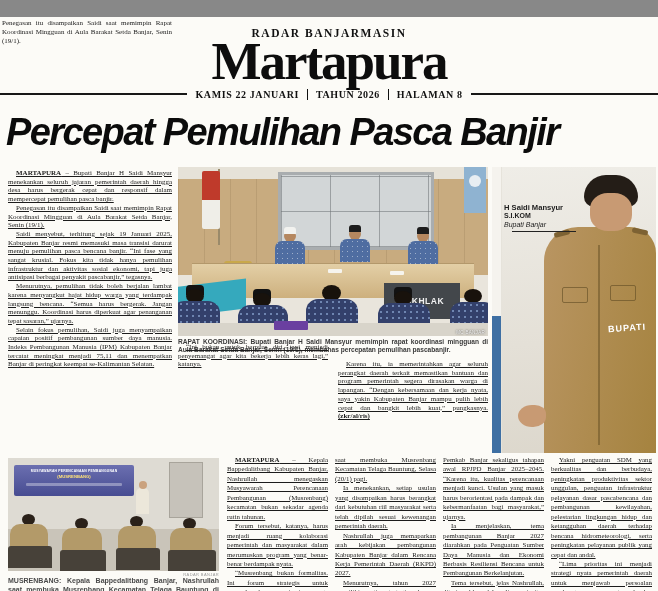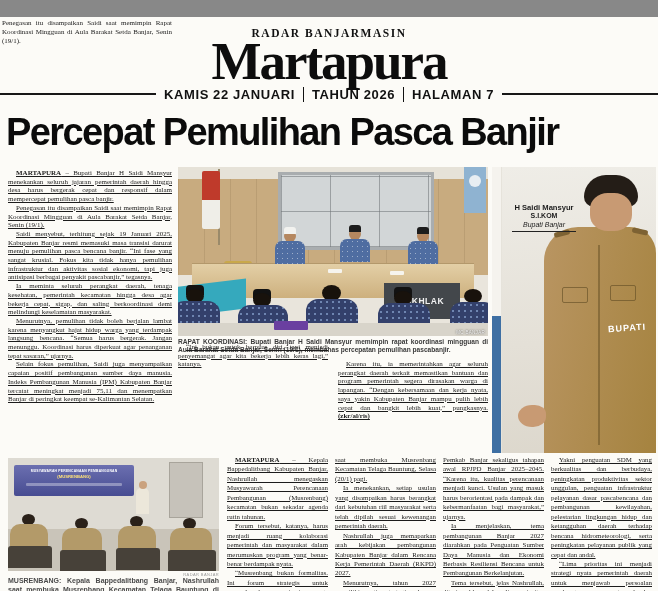--- a/index.html
+++ b/index.html
@@ -8,27 +8,27 @@
   .abs{position:absolute;}
 
   
   #top-fragment{left:2px;top:2px;width:170px;font-size:7px;line-height:8.8px;text-align:justify;color:#222;}
   #kicker{left:0;top:10px;width:100%;text-align:center;font-family:"Liberation Serif",serif;
           font-weight:bold;font-size:11.5px;letter-spacing:1.5px;font-variant:small-caps;color:#111;}
   #paper-title{left:0;top:16px;width:100%;text-align:center;font-family:"Liberation Serif",serif;
           font-weight:bold;font-size:53px;line-height:56px;letter-spacing:-2px;color:#0d0d0d;}
   #dateline{left:0;top:70px;width:658px;height:14px;display:flex;align-items:center;}
   #dateline .rule{flex:1;height:2px;background:#171717;}
-  #dateline .seg{font-family:Liberation Sans, sans-serif;font-weight:bold;font-size:13px;
+  #dateline .seg{font-family:Liberation Serif, serif;font-weight:bold;font-size:10px;
           letter-spacing:.6px;color:#111;padding:0 8px;white-space:nowrap;}
   #dateline .seg + .seg{border-left:1.4px solid #111;}
 
   
   #headline1{left:6px;top:92px;width:648px;font-family:"Liberation Sans",sans-serif;
-          font-weight:bold;font-size:38px;line-height:47px;letter-spacing:-1.6px;color:#0b0b0b;white-space:nowrap;}
+          font-weight:bold;font-size:38px;line-height:47px;letter-spacing:-1.6px;color:#0b0b0b;white-space:nowrap;font-style:italic;}
   #headline2{left:0;top:399px;width:100%;text-align:center;font-family:"Liberation Serif",serif;
           font-weight:bold;font-size:27px;line-height:34px;letter-spacing:-.4px;color:#1e2836;}
 
   
   .body1{font-size:7px;line-height:8.7px;text-align:justify;}
   .body2{font-size:6.9px;line-height:9.45px;text-align:justify;}
   .p{margin:0;text-indent:8px;text-decoration:underline;}
   .p b{font-weight:bold;}
   .cont-first .p:first-child{text-indent:0;}
   #s1-colL{left:8px;top:152px;width:164px;height:243px;}
@@ -88,21 +88,21 @@
   #pt-bg{left:10px;top:0;width:154px;height:286px;background:linear-gradient(175deg,#efede7 0%,#e4e0d7 60%,#dcd7cc 100%);}
   #pt-hair{left:92px;top:8px;width:54px;height:32px;background:#241d17;border-radius:26px 26px 12px 12px;}
   #pt-face{left:98px;top:26px;width:42px;height:38px;background:#c89a73;border-radius:42%;}
   #pt-torso{left:52px;top:60px;width:112px;height:226px;background:linear-gradient(100deg,#b99562,#a5833f);border-radius:34px 26px 0 0;}
   .pt-epaulette{position:absolute;width:16px;height:5px;background:#7d6233;border-radius:2px;}
   #pt-placket{left:106px;top:78px;width:2px;height:200px;background:rgba(90,70,30,.45);}
   .pt-pocket{position:absolute;width:24px;height:14px;border:1px solid rgba(95,75,35,.6);border-radius:2px;}
   #pt-badge{left:116px;top:156px;color:#fff;font-family:"Liberation Sans",sans-serif;font-weight:bold;
       font-size:9px;letter-spacing:1px;transform:rotate(-4deg);}
   #pt-hand{left:26px;top:238px;width:28px;height:22px;background:#c89a73;border-radius:50% 40% 45% 50%;}
-  #pt-label{left:12px;top:36px;width:80px;text-align:center;font-family:"Liberation Sans",sans-serif;color:#1d1d1d;}
+  #pt-label{left:12px;top:36px;width:80px;text-align:left;font-family:"Liberation Sans",sans-serif;color:#1d1d1d;}
   #pt-label .name{font-weight:bold;font-size:7.6px;line-height:9px;}
   #pt-label .degree{font-weight:bold;font-size:7px;line-height:8px;}
   #pt-label .role{font-style:italic;font-size:7px;line-height:9px;}
   #pt-label .underline{width:64px;height:0;border-bottom:1.6px solid #222;margin:2px auto 0;}
 
   
   #photo2{left:8px;top:441px;width:211px;height:113px;background:#dedbd3;overflow:hidden;}
   #p2-floor{left:0;bottom:0;width:211px;height:42px;background:#c9c4b9;}
   #p2-banner{left:6px;top:7px;width:120px;height:31px;background:linear-gradient(#6b6fb0,#474c91);border-radius:2px;
       color:#fff;font-family:"Liberation Sans",sans-serif;text-align:center;padding-top:4px;box-sizing:border-box;}
@@ -125,31 +125,30 @@
 <div id="page">
 
   <div id="top-fragment" class="abs">Penegasan itu disampaikan Saidi saat memimpin Rapat Koordinasi Mingguan di Aula Barakat Setda Banjar, Senin (19/1).</div>
 
   <div id="kicker" class="abs">RADAR BANJARMASIN</div>
   <div id="paper-title" class="abs">Martapura</div>
   <div id="dateline" class="abs">
     <div class="rule"></div>
     <div class="seg">KAMIS 22 JANUARI</div>
     <div class="seg">TAHUN 2026</div>
-    <div class="seg">HALAMAN 7</div>
+    <div class="seg">HALAMAN 8</div>
     <div class="rule"></div>
   </div>
 
   <div id="headline1" class="abs">Percepat Pemulihan Pasca Banjir</div>
 
   <div id="s1-colL" class="abs body1">
       <p class="p"><b>MARTAPURA</b> – Bupati Banjar H Saidi Mansyur menekankan seluruh jajaran pemerintah daerah hingga desa harus bergerak cepat dan responsif dalam mempercepat pemulihan pasca banjir.</p>
       <p class="p">Penegasan itu disampaikan Saidi saat memimpin Rapat Koordinasi Mingguan di Aula Barakat Setda Banjar, Senin (19/1).</p>
       <p class="p">Saidi menyebut, terhitung sejak 19 Januari 2025, Kabupaten Banjar resmi memasuki masa transisi darurat menuju pemulihan pasca bencana banjir. “Ini fase yang sangat krusial. Fokus kita tidak hanya pemulihan infrastruktur dan aktivitas sosial ekonomi, tapi juga antisipasi berbagai penyakit pascabanjir,” tegasnya.</p>
-      <p class="p">Ia meminta seluruh perangkat daerah, tenaga kesehatan, pemerintah kecamatan hingga desa agar bekerja cepat, sigap, dan saling berkoordinasi demi melindungi keselamatan masyarakat.</p>
       <p class="p">Menurutnya, pemulihan tidak boleh berjalan lambat karena menyangkut hajat hidup warga yang terdampak langsung bencana. “Semua harus bergerak. Jangan menunggu. Koordinasi harus diperkuat agar penanganan tepat sasaran,” ujarnya.</p>
       <p class="p">Selain fokus pemulihan, Saidi juga menyampaikan capaian positif pembangunan sumber daya manusia. Indeks Pembangunan Manusia (IPM) Kabupaten Banjar tercatat meningkat menjadi 75,11 dan menempatkan Banjar di peringkat keempat se-Kalimantan Selatan.</p>
     </div>
 
   <div id="photo-main" class="abs">
     <div id="pm-wall" class="abs"></div>
     <div id="pm-ceiling" class="abs"></div>
     <div id="pm-screens" class="abs"></div>
     <div id="pm-flagpole" class="abs"></div>
     <div id="pm-flag" class="abs"></div>

